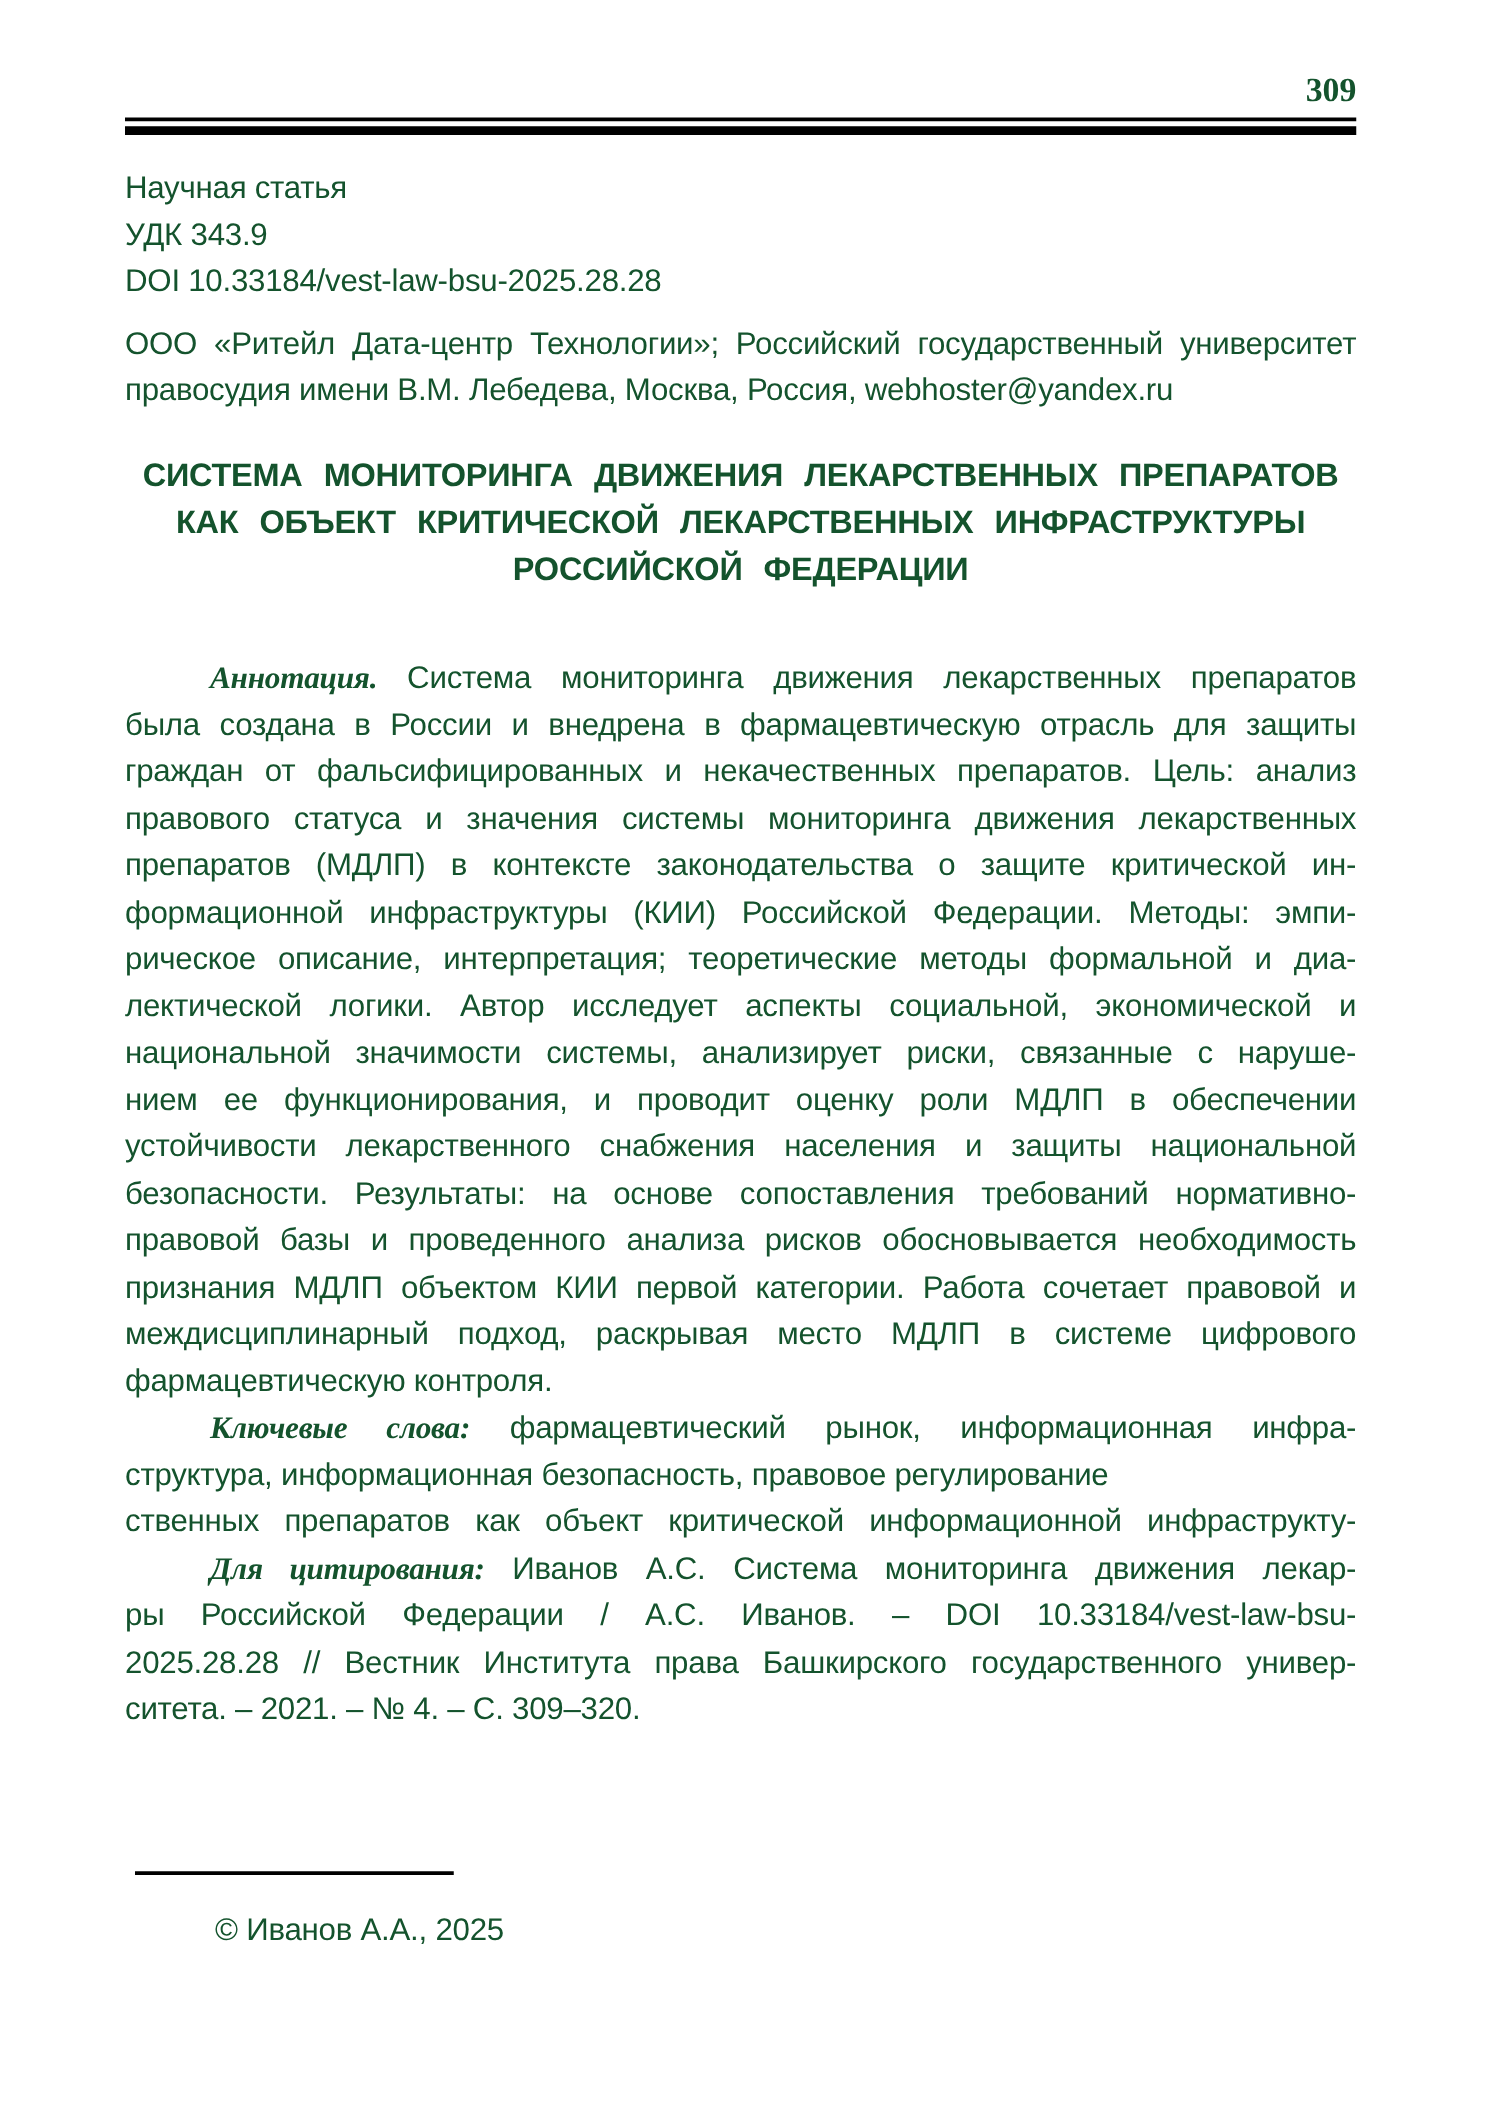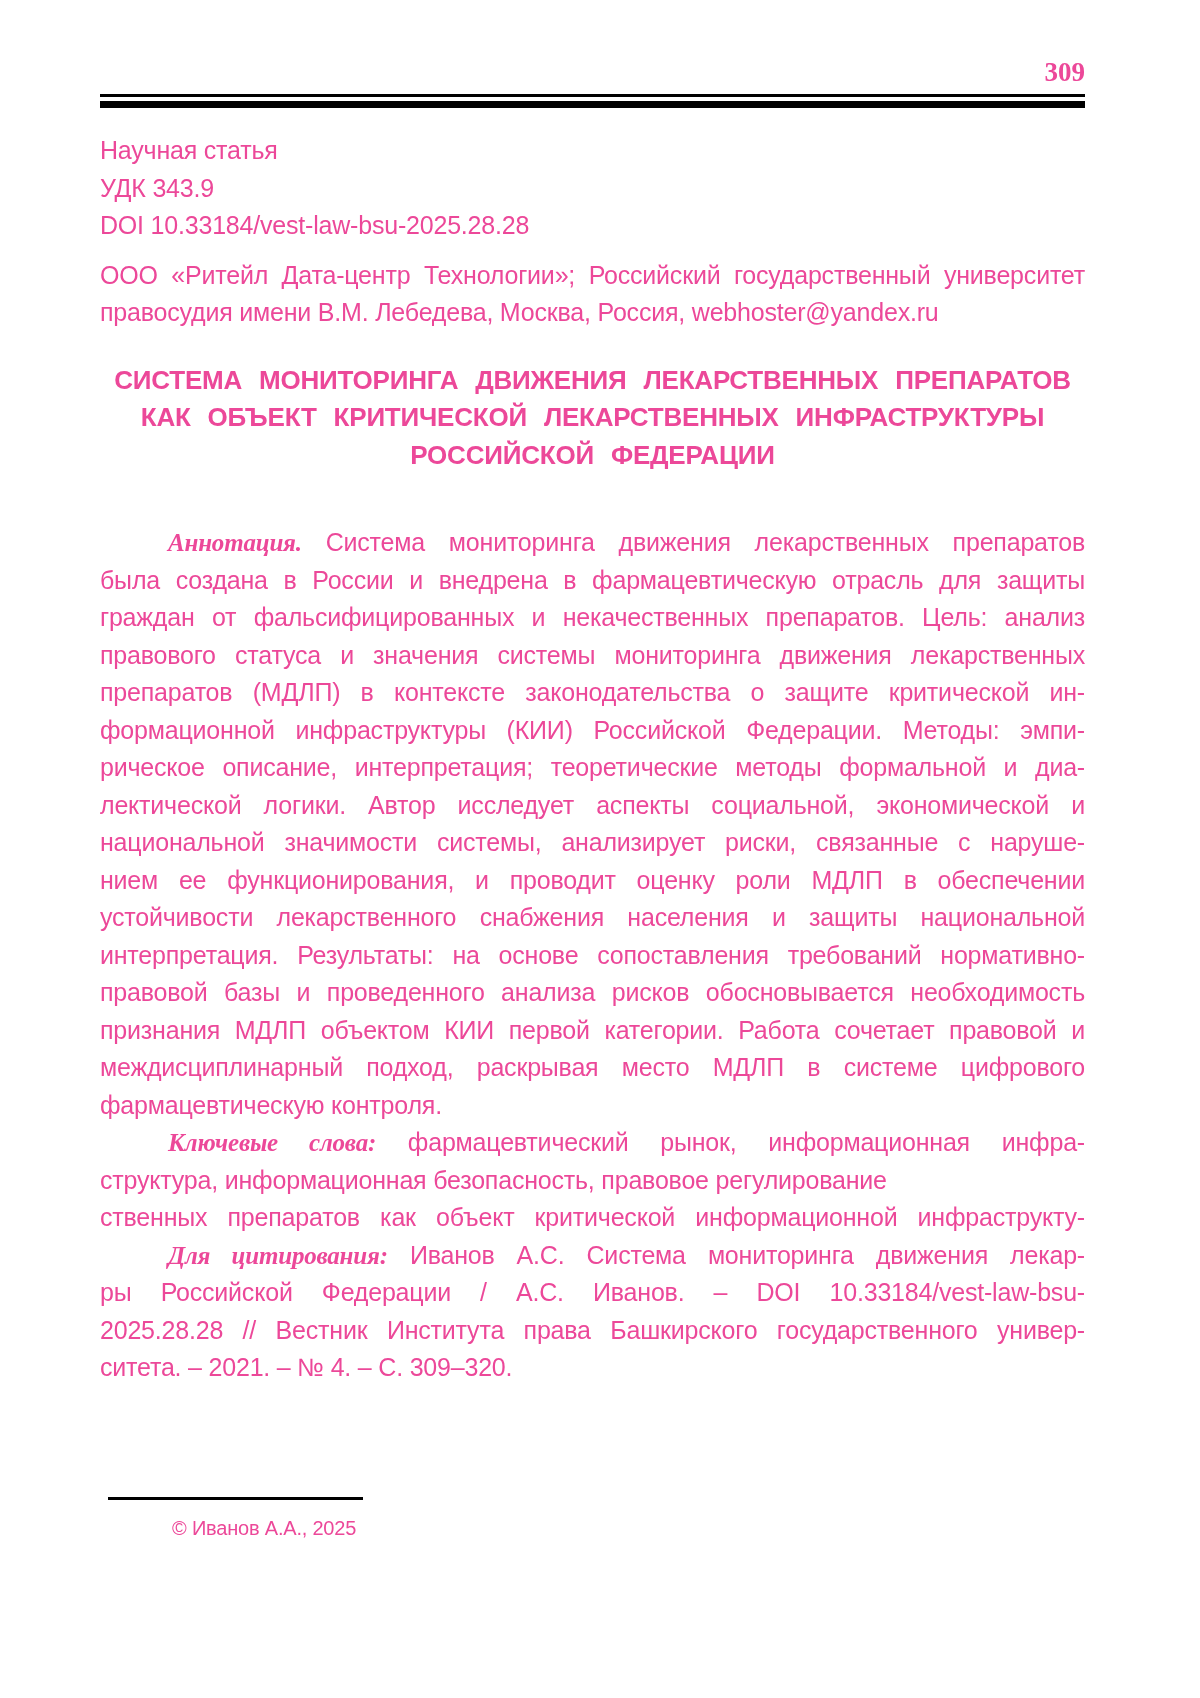--- a/index.html
+++ b/index.html
@@ -5,21 +5,21 @@
   html, body {
     margin: 0;
     padding: 0;
     background: #ffffff;
   }
   .page {
     position: relative;
     width: 1200px;
     height: 1698px;
     background: #ffffff;
-    color: #ec4899;
+    color: #14532d;
     font-family: "Liberation Sans", "DejaVu Sans", sans-serif;
     font-size: 25px;
     letter-spacing: -0.2px;
     overflow: hidden;
   }
   .content {
     margin-left: 100px;
     margin-right: 115px; 
   }
   .page-number {
@@ -86,24 +86,24 @@
   }
   .footer-block {
     margin-top: 110px;
   }
   .footnote-rule {
     margin-left: 8px;
     width: 255px;
     border-top: 3px solid #000;
   }
   .footer-copyright {
-    margin-top: 10px;
+    margin-top: 26px;
     padding-left: 72px;
     line-height: 37.5px;
-    font-size: 20px;
+    font-size: 25px;
   }
 </style>
 </head>
 <body>
 
 <div class="page">
   <div class="content">
 
     <div class="page-number">309</div>
 
@@ -133,21 +133,21 @@
         <div class="line just">была создана в России и внедрена в фармацевтическую отрасль для защиты</div>
         <div class="line just">граждан от фальсифицированных и некачественных препаратов. Цель: анализ</div>
         <div class="line just">правового статуса и значения системы мониторинга движения лекарственных</div>
         <div class="line just">препаратов (МДЛП) в контексте законодательства о защите критической ин-</div>
         <div class="line just">формационной инфраструктуры (КИИ) Российской Федерации. Методы: эмпи-</div>
         <div class="line just">рическое описание, интерпретация; теоретические методы формальной и диа-</div>
         <div class="line just">лектической логики. Автор исследует аспекты социальной, экономической и</div>
         <div class="line just">национальной значимости системы, анализирует риски, связанные с наруше-</div>
         <div class="line just">нием ее функционирования, и проводит оценку роли МДЛП в обеспечении</div>
         <div class="line just">устойчивости лекарственного снабжения населения и защиты национальной</div>
-        <div class="line just">интерпретация. Результаты: на основе сопоставления требований нормативно-</div>
+        <div class="line just">безопасности. Результаты: на основе сопоставления требований нормативно-</div>
         <div class="line just">правовой базы и проведенного анализа рисков обосновывается необходимость</div>
         <div class="line just">признания МДЛП объектом КИИ первой категории. Работа сочетает правовой и</div>
         <div class="line just">междисциплинарный подход, раскрывая место МДЛП в системе цифрового</div>
         <div class="line">фармацевтическую контроля.</div>
       </div>
 
     <div class="para-indent">
         <div class="line first just"><span class="lead">Ключевые слова:</span> фармацевтический рынок, информационная инфра-</div>
         <div class="line">структура, информационная безопасность, правовое регулирование</div>
       </div>

